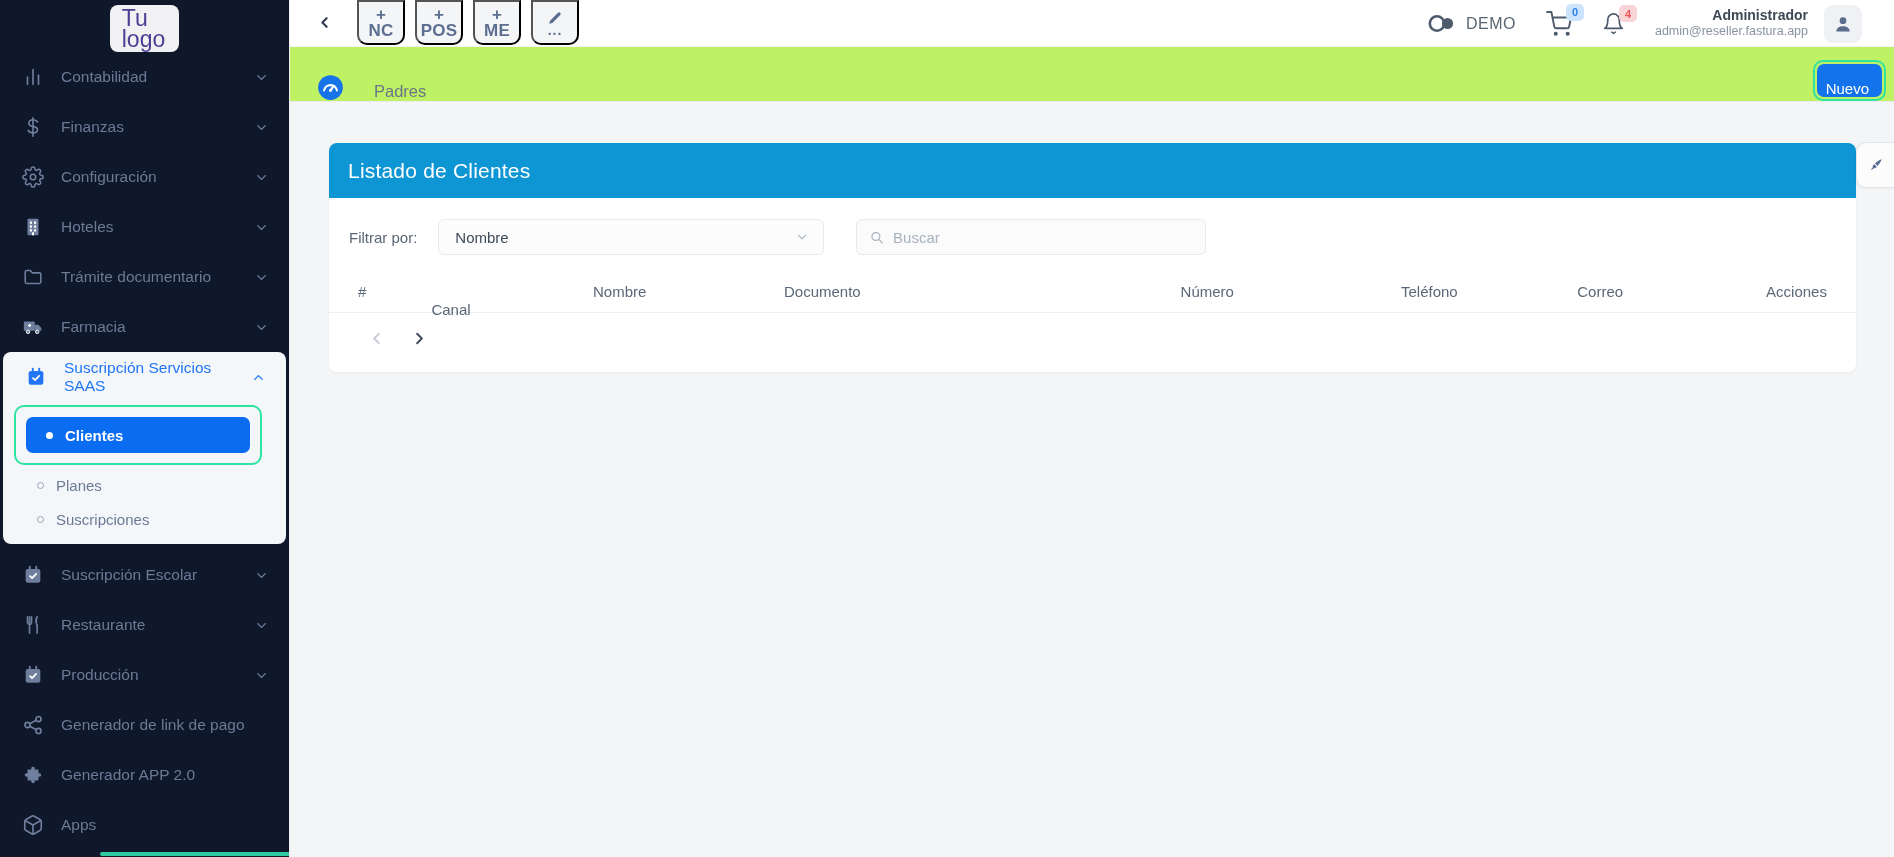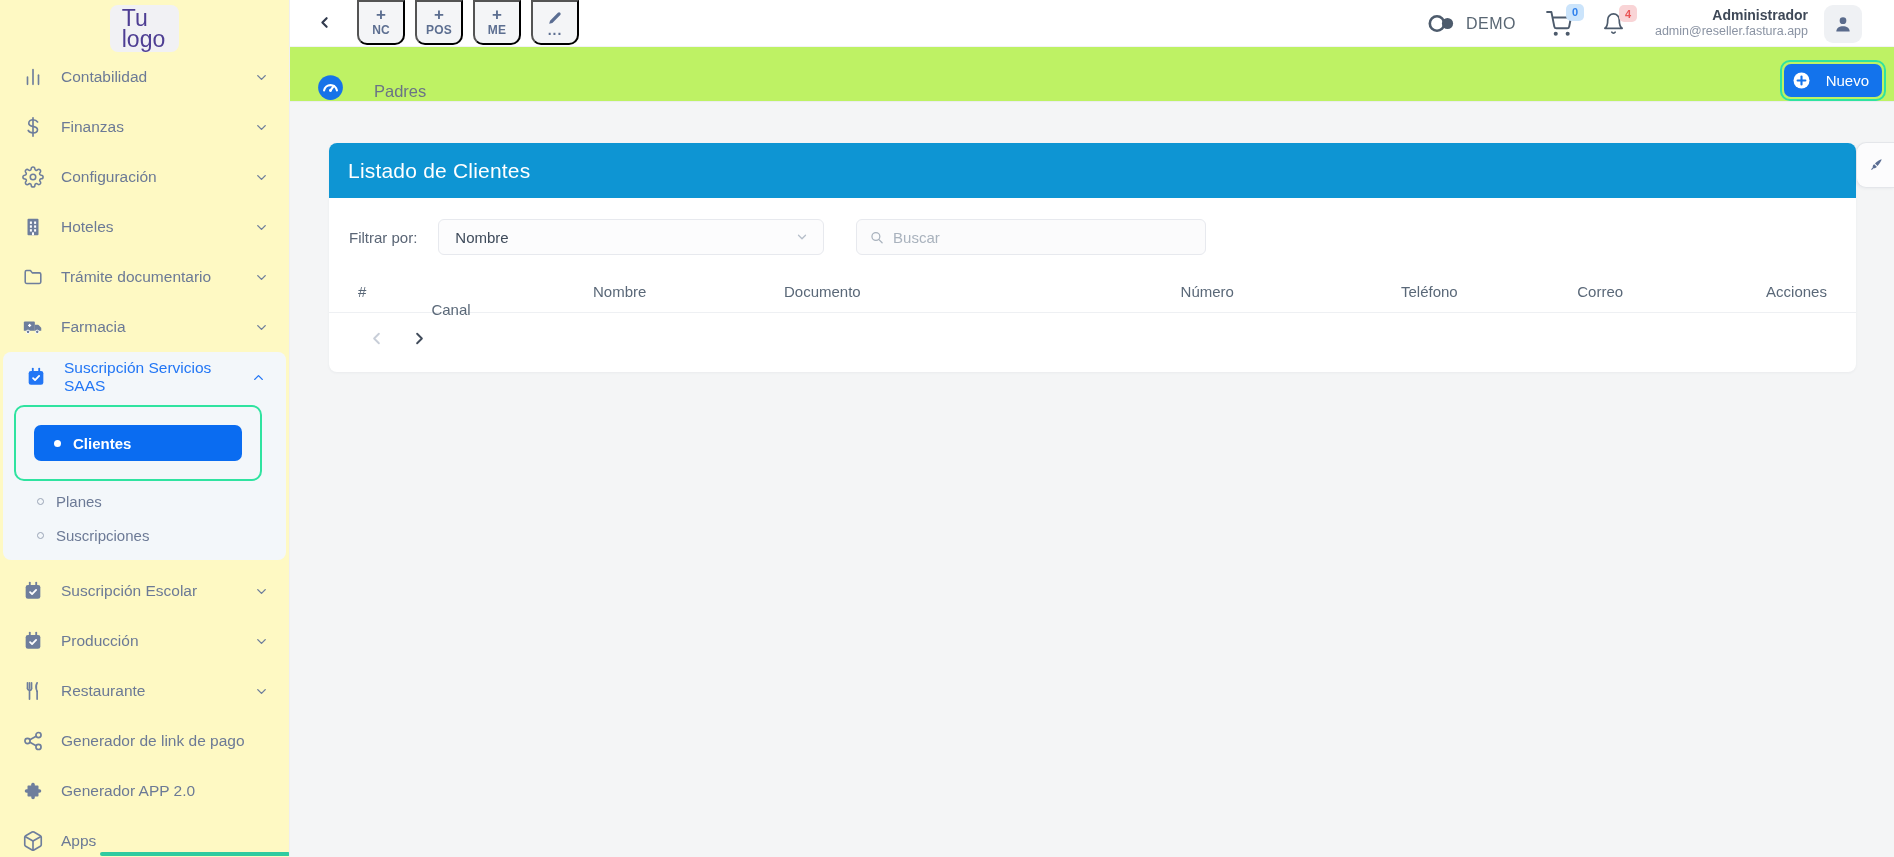--- a/index.html
+++ b/index.html
@@ -1,55 +1,55 @@
 <!DOCTYPE html>
 <html><head>
 <meta charset="utf-8">
 <style>
   * { margin:0; padding:0; box-sizing:border-box; }
   html,body { width:1894px; height:857px; overflow:hidden; background:#F4F5F6;
     font-family:"Liberation Sans", sans-serif; }
   .app { display:flex; width:1894px; height:857px; position:relative; }
 
   
-  .sidebar { width:290px; height:857px; background:#fef9c3; border-right:1px solid #EFEFF2;
+  .sidebar { width:290px; height:857px; background:#0f172a; border-right:1px solid #EFEFF2;
     flex-shrink:0; overflow:hidden; position:relative; }
   .logo-wrap { height:52px; display:flex; justify-content:center; padding-top:5px; }
   .logo-box { background:#F1F1F4; border-radius:8px; padding:3px 14px 5px 12px;
     color:#4E3E93; font-size:23px; line-height:21px; }
   .logo-box .l1 { display:block; }
   .logo-box .l2 { display:block; }
   .s-item { height:50px; display:flex; align-items:center; gap:17px;
     padding:0 20px 0 22px; color:#6C7A96; font-size:15.5px; cursor:pointer; }
   .s-item .s-chev { margin-left:auto; display:flex; }
   .ic { width:22px; height:22px; flex-shrink:0; }
   .s-group { background:#F3F7FA; border-radius:8px; margin:0 3px 6px 3px; padding-bottom:8px; }
   .s-item.saas { color:#2276F5; font-size:15.5px; }
   .hl-ring-side { border:2px solid #2FE3A0; border-radius:10px; margin:3px 24px 3px 11px;
-    padding:18px; }
+    padding:10px; }
   .s-sub { height:34px; display:flex; align-items:center; gap:12px; padding-left:34px;
     color:#6C7A96; font-size:15px; cursor:pointer; }
   .s-sub.active { height:36px; background:#0A6CF1; border-radius:7px; color:#fff;
     font-weight:700; padding-left:20px; }
   .o-dot { width:7px; height:7px; border:1.5px solid #9AA5B6; border-radius:50%; flex-shrink:0; }
   .f-dot { width:7px; height:7px; background:#fff; border-radius:50%; flex-shrink:0; }
   .side-thumb { position:absolute; bottom:1px; left:100px; width:190px; height:4px;
     background:#2FCBA0; border-radius:2px; }
 
   
   .main { flex:1; display:flex; flex-direction:column; min-width:0; }
   .topbar { height:47px; background:#fff; display:flex; align-items:flex-start;
     border-bottom:1px solid #F2F3F5; }
   .collapse-btn { width:40px; height:45px; margin-left:14px; display:flex;
     align-items:center; justify-content:center; cursor:pointer; }
   .quick-btn { width:48px; height:45px; background:#F4F5F7; border-radius:0 0 10px 10px;
     margin-right:10px; display:flex; flex-direction:column; align-items:center;
     justify-content:center; color:#5D6F91; cursor:pointer; }
   .quick-btn .plus { font-size:17px; font-weight:700; line-height:16px; }
-  .quick-btn .qlabel { font-size:12px; font-weight:700; letter-spacing:.2px; line-height:15px; }
+  .quick-btn .qlabel { font-size:17px; font-weight:700; letter-spacing:.2px; line-height:15px; }
   .quick-btn .dots { font-size:14px; font-weight:700; line-height:10px; letter-spacing:1px; }
   .topbar-right { margin-left:auto; display:flex; align-items:center; gap:30px;
     padding-right:32px; height:47px; }
   .demo { display:flex; align-items:center; gap:9px; color:#596673; font-size:16px;
     letter-spacing:.5px; cursor:pointer; }
   .icon-btn { position:relative; display:flex; cursor:pointer; }
   .badge { position:absolute; top:-7px; right:-12px; min-width:18px; height:17px;
     border-radius:5px; font-size:11px; font-weight:700; display:flex; align-items:center;
     justify-content:center; padding:0 4px; }
   .badge.blue { background:#CBE4FB; color:#2F80ED; }
@@ -59,21 +59,21 @@
   .user-email { font-size:12.5px; color:#8A93A3; }
   .avatar { width:38px; height:38px; background:#EFF1F4; border-radius:9px; display:flex;
     align-items:center; justify-content:center; margin-left:-14px; cursor:pointer; }
 
   .crumb-bar { height:55px; background:#bef264; border-bottom:1px solid #EAECEF;
     display:flex; align-items:flex-end; padding:0 8px 0 27px; }
   .crumb-title { margin-left:30px; color:#6A7386; font-size:16.5px; }
   .hl-ring { border:2px solid #2FE3A0; border-radius:10px; padding:2px; margin-left:auto; }
   .new-btn { background:#1373EC; color:#fff; border:none; border-radius:7px; height:33px;
     padding:0 13px 0 9px; display:flex; align-items:center; gap:16px; font-size:15px;
-    font-family:inherit; cursor:pointer; }
+    font-family:inherit; cursor:pointer;flex-direction:column; }
 
   .content { flex:1; background:#F4F5F6; padding:41px 38px 0 39px; }
   .panel { background:#fff; border-radius:8px; box-shadow:0 1px 3px rgba(40,50,70,.05); }
   .panel-header { height:55px; background:#0E95D3; border-radius:8px 8px 0 0; display:flex;
     align-items:center; padding:0 19px; }
   .panel-title { color:#fff; font-size:21px; letter-spacing:.2px; }
   .filter-row { display:flex; align-items:center; padding:21px 29px 0 20px; }
   .filter-label { color:#5A6575; font-size:15px; margin-right:21px; }
   .select { width:386px; height:36px; background:#FCFCFD; border:1px solid #E7E9EE;
     border-radius:6px; display:flex; align-items:center; justify-content:space-between;
@@ -238,45 +238,45 @@
           </svg>
         <span>Suscripción Escolar</span>
         <span class="s-chev">
             <svg width="15" height="15" viewBox="0 0 24 24" fill="none" stroke="#6E7E9C" stroke-width="2.2" stroke-linecap="round" stroke-linejoin="round">
               <polyline points="6 9 12 15 18 9"></polyline>
             </svg>
           </span>
       </div>
 
       <div class="s-item">
-        <svg class="ic" viewBox="0 0 24 24">
-            <rect x="4" y="5.5" width="16" height="15" rx="2.5" fill="#6E7E9C"></rect>
-            <line x1="8.5" y1="2.8" x2="8.5" y2="7" stroke="#6E7E9C" stroke-width="2" stroke-linecap="round"></line>
-            <line x1="15.5" y1="2.8" x2="15.5" y2="7" stroke="#6E7E9C" stroke-width="2" stroke-linecap="round"></line>
-            <polyline points="8.8 13.2 11 15.4 15.4 10.8" fill="none" stroke="#fff" stroke-width="2" stroke-linecap="round" stroke-linejoin="round"></polyline>
-          </svg>
-        <span>Producción</span>
-        <span class="s-chev">
-            <svg width="15" height="15" viewBox="0 0 24 24" fill="none" stroke="#6E7E9C" stroke-width="2.2" stroke-linecap="round" stroke-linejoin="round">
-              <polyline points="6 9 12 15 18 9"></polyline>
-            </svg>
-          </span>
-      </div>
-
-      <div class="s-item">
         <svg class="ic" viewBox="0 0 24 24" fill="none" stroke="#6E7E9C" stroke-width="1.8" stroke-linecap="round">
             <line x1="6" y1="3" x2="6" y2="9"></line>
             <line x1="8.2" y1="3" x2="8.2" y2="9"></line>
             <line x1="10.4" y1="3" x2="10.4" y2="9"></line>
             <path d="M6 9a2.2 2.2 0 0 0 4.4 0"></path>
             <line x1="8.2" y1="11" x2="8.2" y2="21"></line>
             <path d="M16.5 3c-1.6 3-1.6 6.5 0 9.5" fill="#6E7E9C"></path>
             <line x1="16.5" y1="12.5" x2="16.5" y2="21"></line>
           </svg>
         <span>Restaurante</span>
+        <span class="s-chev">
+            <svg width="15" height="15" viewBox="0 0 24 24" fill="none" stroke="#6E7E9C" stroke-width="2.2" stroke-linecap="round" stroke-linejoin="round">
+              <polyline points="6 9 12 15 18 9"></polyline>
+            </svg>
+          </span>
+      </div>
+
+      <div class="s-item">
+        <svg class="ic" viewBox="0 0 24 24">
+            <rect x="4" y="5.5" width="16" height="15" rx="2.5" fill="#6E7E9C"></rect>
+            <line x1="8.5" y1="2.8" x2="8.5" y2="7" stroke="#6E7E9C" stroke-width="2" stroke-linecap="round"></line>
+            <line x1="15.5" y1="2.8" x2="15.5" y2="7" stroke="#6E7E9C" stroke-width="2" stroke-linecap="round"></line>
+            <polyline points="8.8 13.2 11 15.4 15.4 10.8" fill="none" stroke="#fff" stroke-width="2" stroke-linecap="round" stroke-linejoin="round"></polyline>
+          </svg>
+        <span>Producción</span>
         <span class="s-chev">
             <svg width="15" height="15" viewBox="0 0 24 24" fill="none" stroke="#6E7E9C" stroke-width="2.2" stroke-linecap="round" stroke-linejoin="round">
               <polyline points="6 9 12 15 18 9"></polyline>
             </svg>
           </span>
       </div>
 
       <div class="s-item">
         <svg class="ic" viewBox="0 0 24 24" fill="none" stroke="#6E7E9C" stroke-width="1.8">
             <circle cx="18" cy="5.5" r="2.8"></circle>

